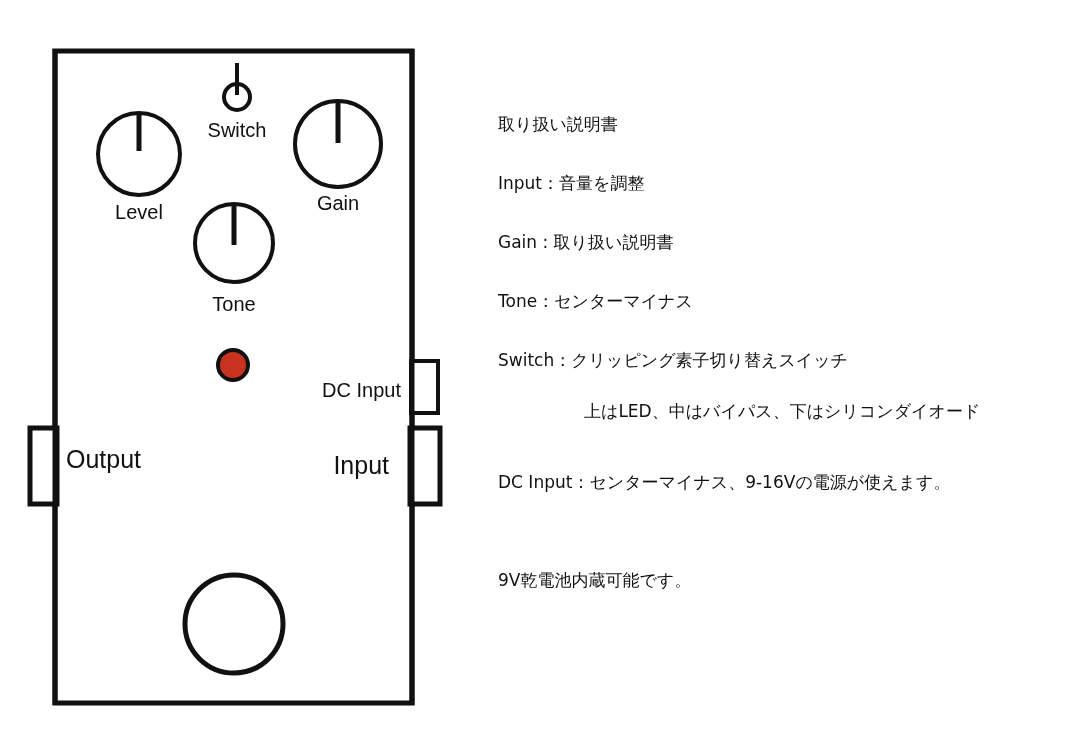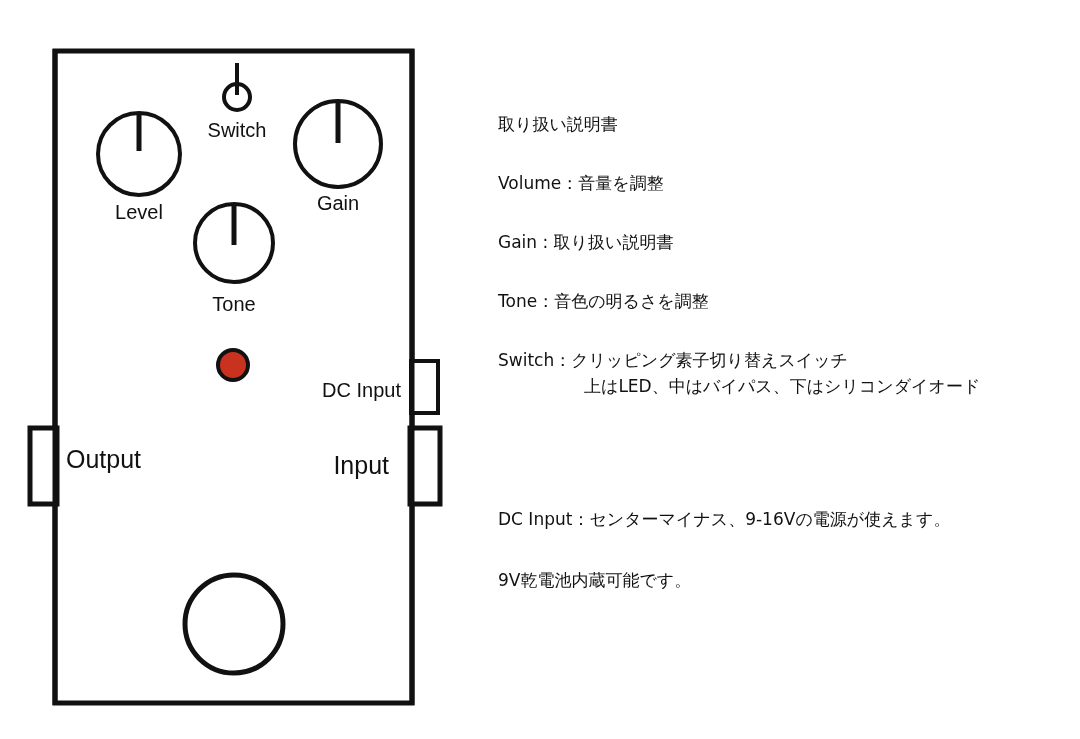--- a/index.html
+++ b/index.html
@@ -54,20 +54,20 @@
   <text class="lbl" x="66" y="468" font-size="25">Output</text>
 
   <line x1="55" y1="49" x2="55" y2="705" stroke="#111" stroke-width="5"></line>
   <line x1="412" y1="49" x2="412" y2="705" stroke="#111" stroke-width="5"></line>
 
   <circle cx="234" cy="624" r="49" fill="#fff" stroke="#111" stroke-width="5"></circle>
 </svg>
 
 <div class="manual">
   <p style="top:114px">取り扱い説明書</p>
-  <p style="top:173px">Volume：音量を調整</p>
+  <p style="top:173px">Input：音量を調整</p>
   <p style="top:232px">Gain : 取り扱い説明書</p>
-  <p style="top:291px">Tone：音色の明るさを調整</p>
+  <p style="top:291px">Tone：センターマイナス</p>
   <p style="top:350px">Switch：クリッピング素子切り替えスイッチ</p>
-  <p style="top:376px; left:86px">上はLED、中はバイパス、下はシリコンダイオード</p>
-  <p style="top:509px">DC Input：センターマイナス、9-16Vの電源が使えます。</p>
+  <p style="top:401px; left:86px">上はLED、中はバイパス、下はシリコンダイオード</p>
+  <p style="top:472px">DC Input：センターマイナス、9-16Vの電源が使えます。</p>
   <p style="top:570px">9V乾電池内蔵可能です。</p>
 </div>
 
 </body></html>

